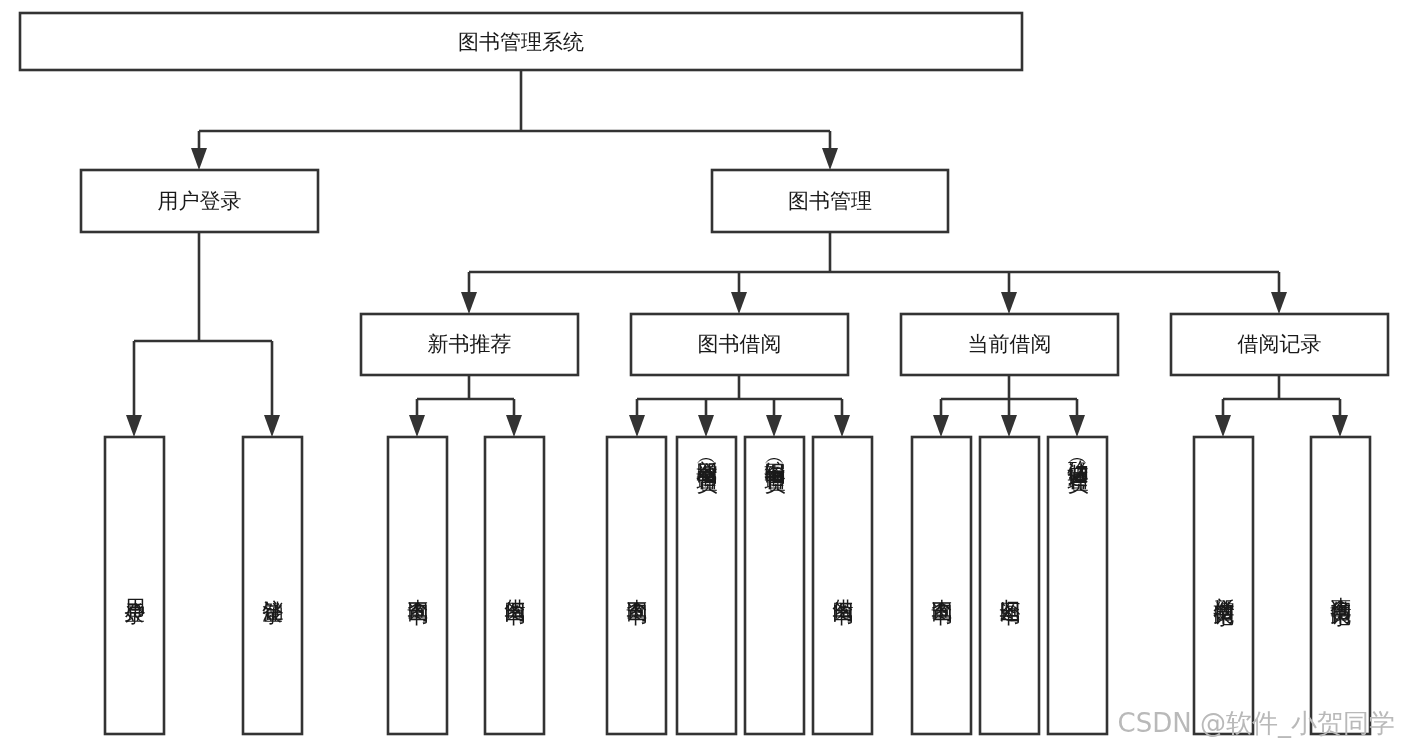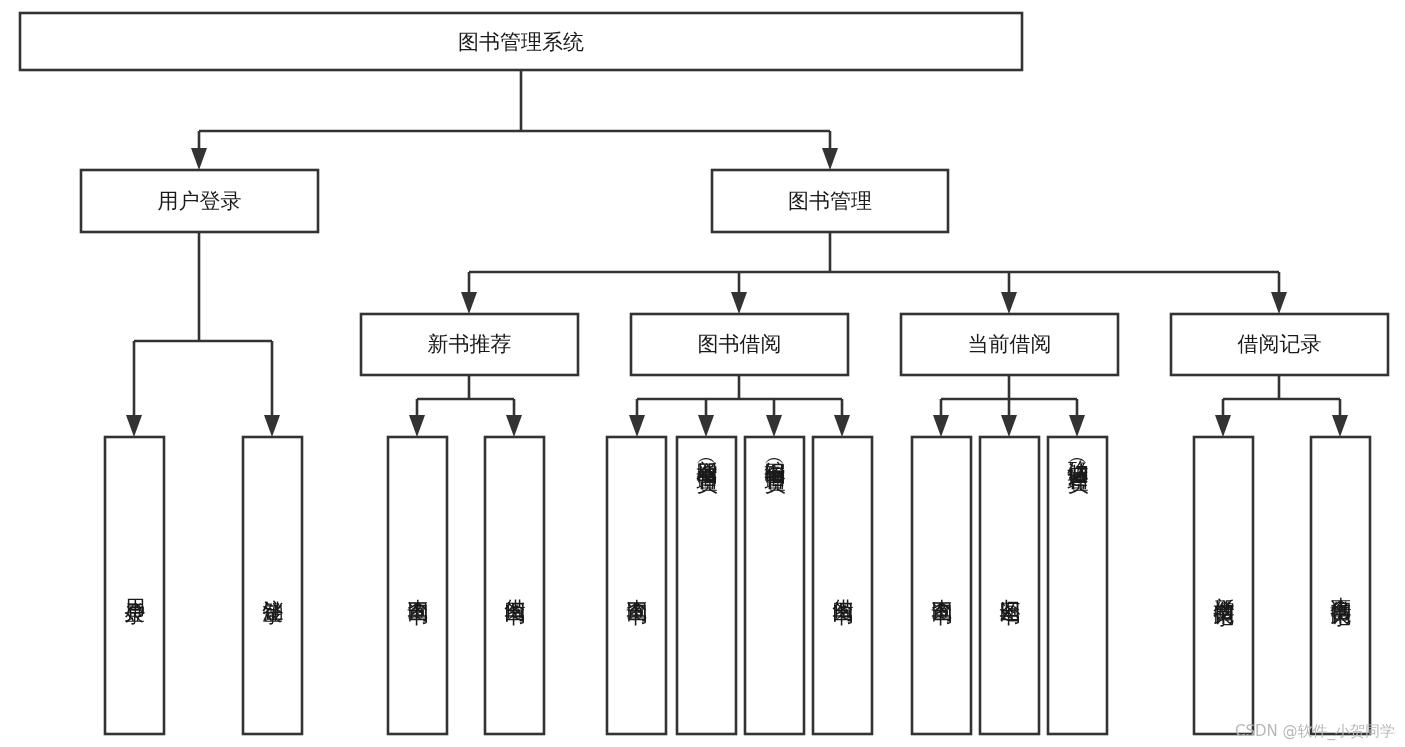--- a/index.html
+++ b/index.html
@@ -29,21 +29,21 @@
     color:#1a1a1a;
     line-height:1;
     letter-spacing:2px;
     white-space:nowrap;
     text-align:center;
   }
   .watermark{
     position:absolute;
     right:10px;bottom:6px;
     font-family:"DejaVu Sans","Liberation Sans",sans-serif;
-    font-size:15px;
+    font-size:26px;
     color:#b9b9b9;
     white-space:nowrap;
     user-select:none;
   }
 </style>
 </head>
 <body>
 
 <div id="diagram-root">
 

